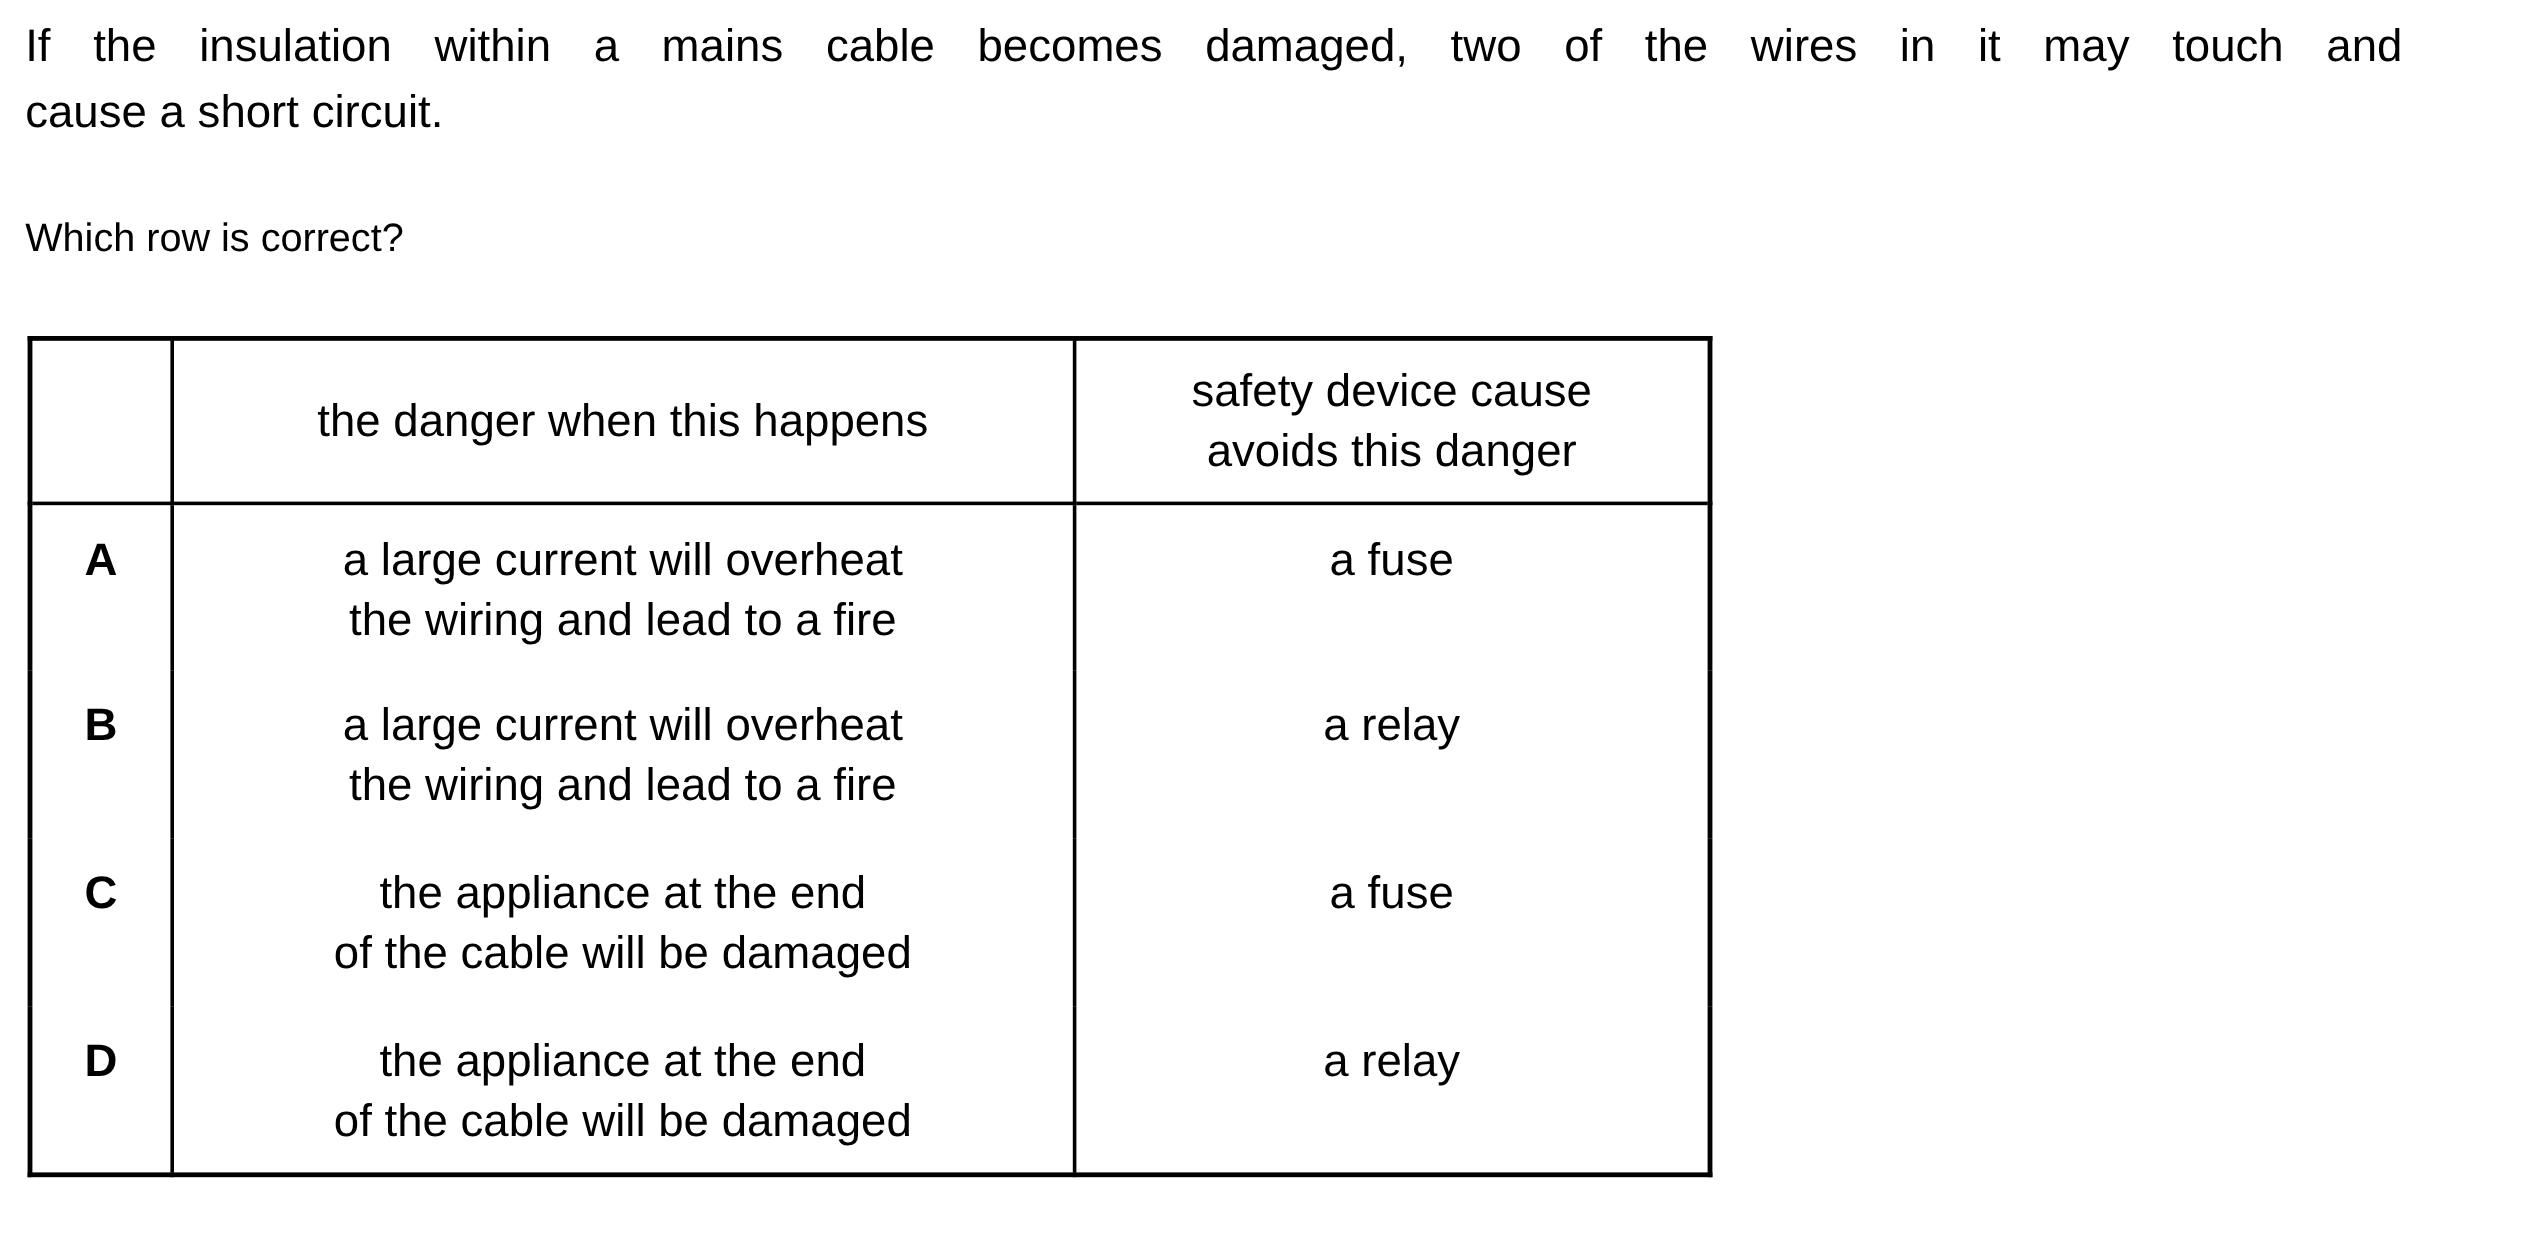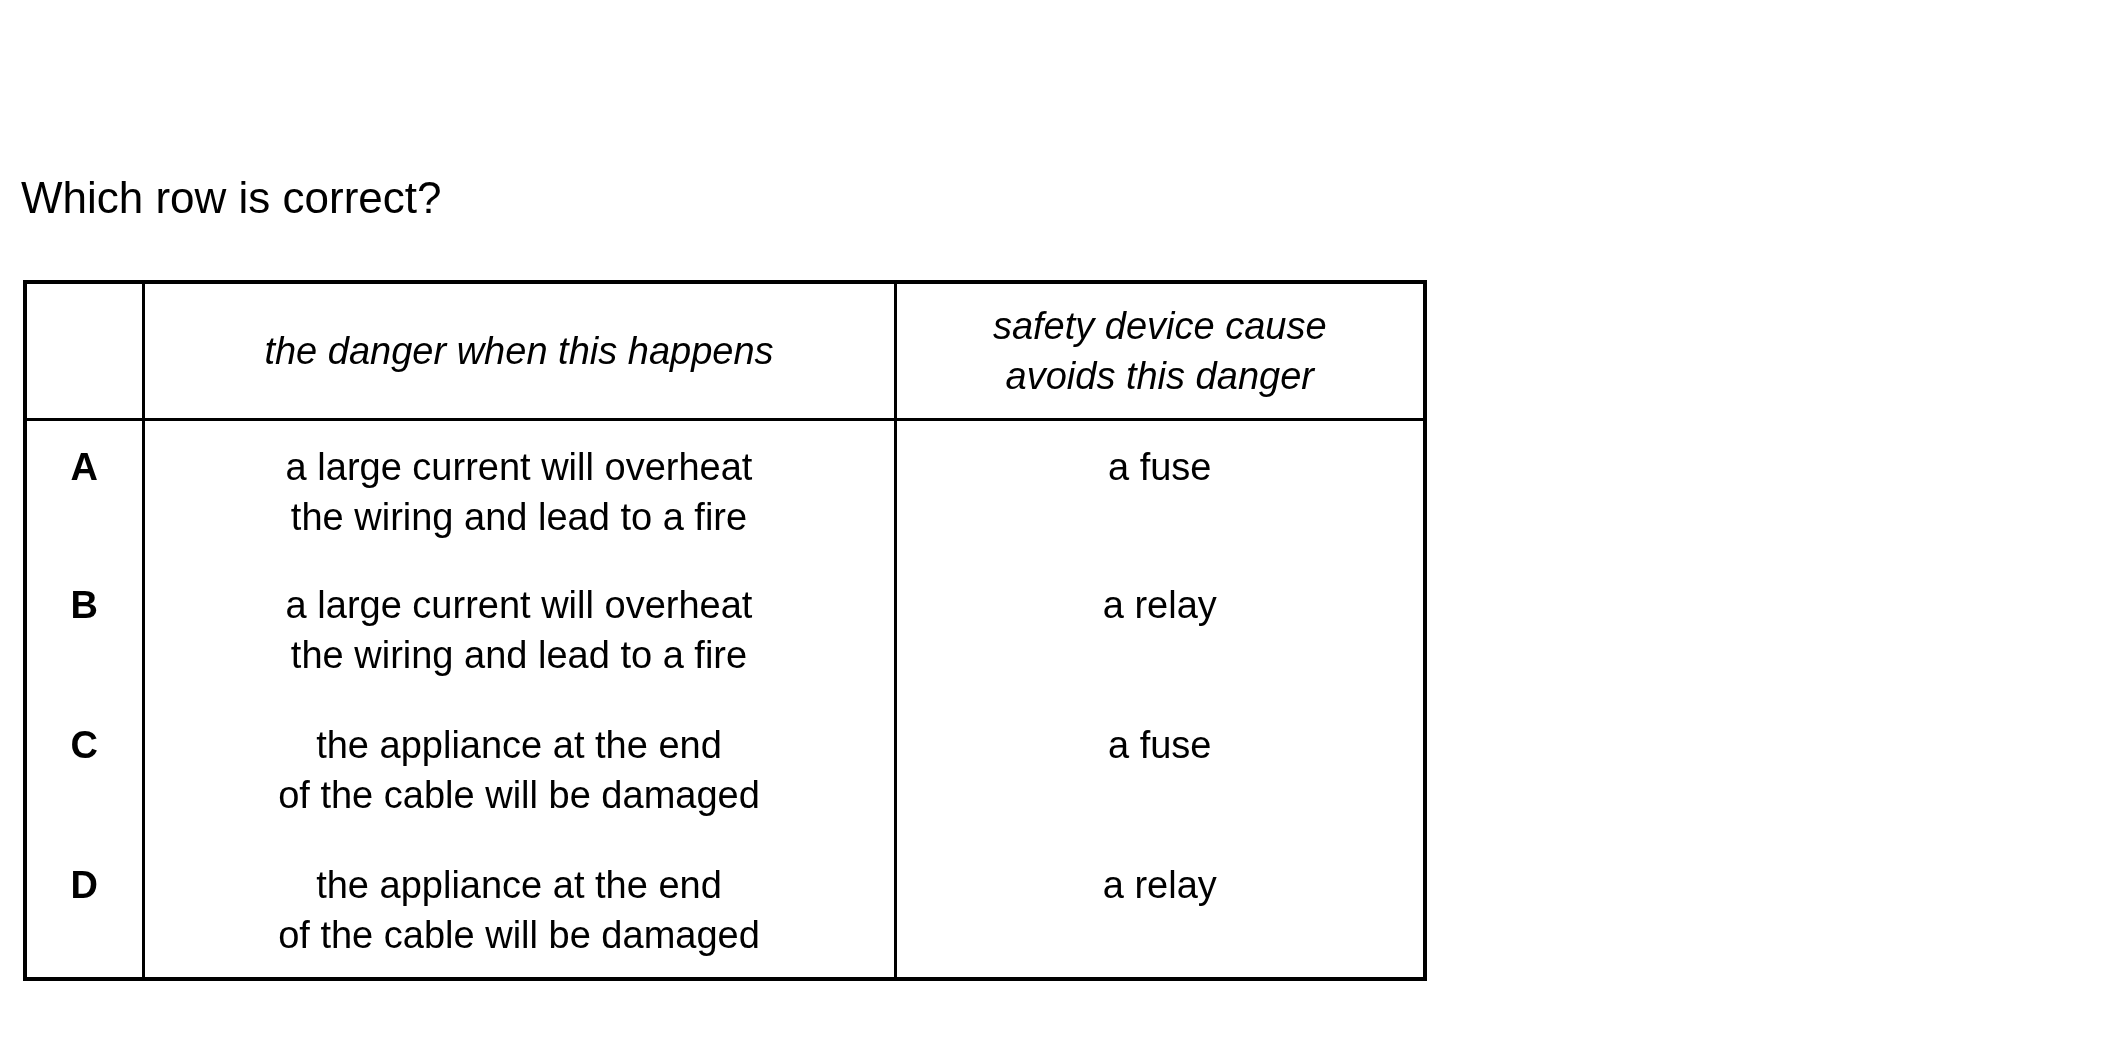--- a/index.html
+++ b/index.html
@@ -28,60 +28,64 @@
     text-align: justify;
     text-align-last: justify;
   }
   .intro-line-plain {
     text-align: left;
   }
   
   .prompt {
     position: absolute;
     left: 21px; top: 170px;
-    font-size: 44px;
+    font-size: 33px;
     line-height: 55px;
   }
   
   table.options {
     position: absolute;
     left: 23px; top: 280px;
     width: 1400px;
     border-collapse: collapse;
     table-layout: fixed;
     border: 4px solid #000000;
   }
   table.options th,
   table.options td {
     border: 3px solid #000000;
     font-size: 38px;
     text-align: center;
     line-height: 50px;
   }
-  table.options thead tr { height: 137px; font-style: italic; }
+  table.options thead tr { height: 137px; }
   table.options thead th {
     vertical-align: middle;
     font-weight: 400;
     white-space: pre-line;
   }
   table.options tbody tr { height: 140px; }
   table.options tbody td {
     vertical-align: top;
     padding-top: 21px;
     border-top: none;
     border-bottom: none;
     white-space: pre-line;
   }
   td.cell-label { font-weight: 700; }
 </style>
 </head>
 <body>
 
 <div class="page">
 
+  <div class="intro">
+    <div class="intro-line-justified">If the insulation within a mains cable becomes damaged, two of the wires in it may touch and</div>
+    <div class="intro-line-plain">cause a short circuit.</div>
+  </div>
 
   <div class="prompt">Which row is correct?</div>
 
   <table class="options">
     <colgroup>
       <col style="width:118px">
       <col style="width:752px">
       <col style="width:530px">
     </colgroup>
     <thead>

